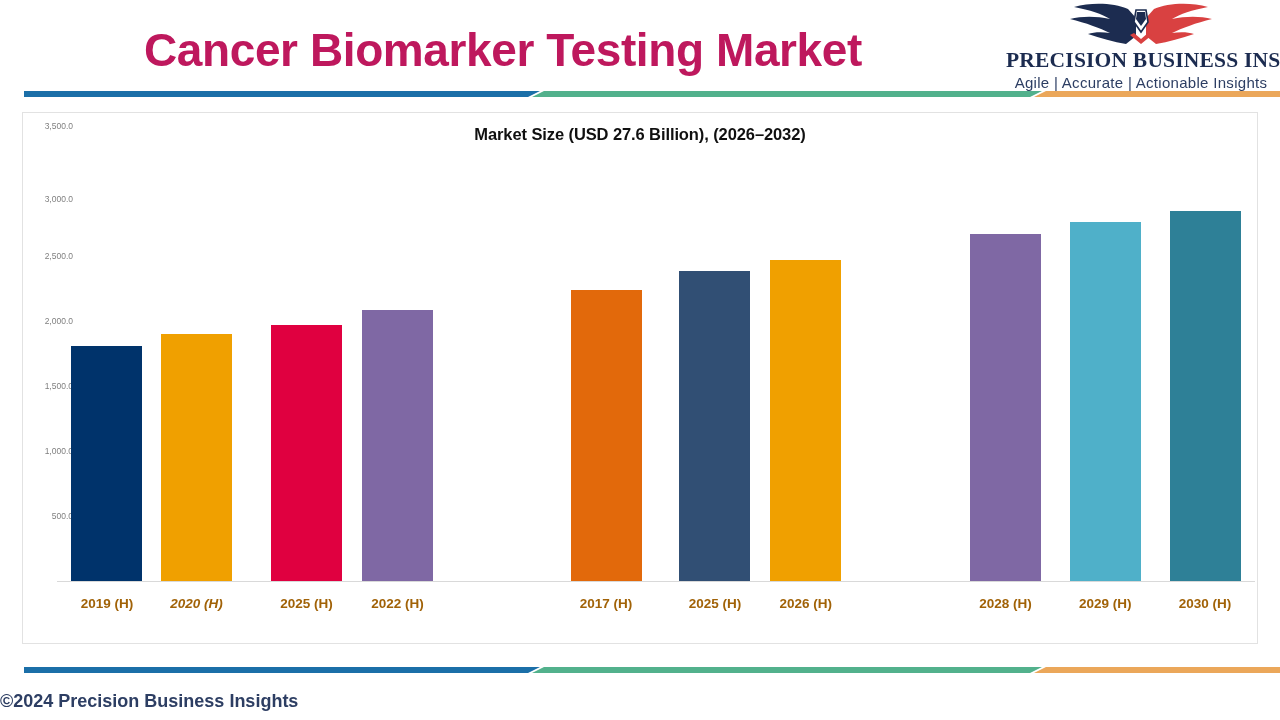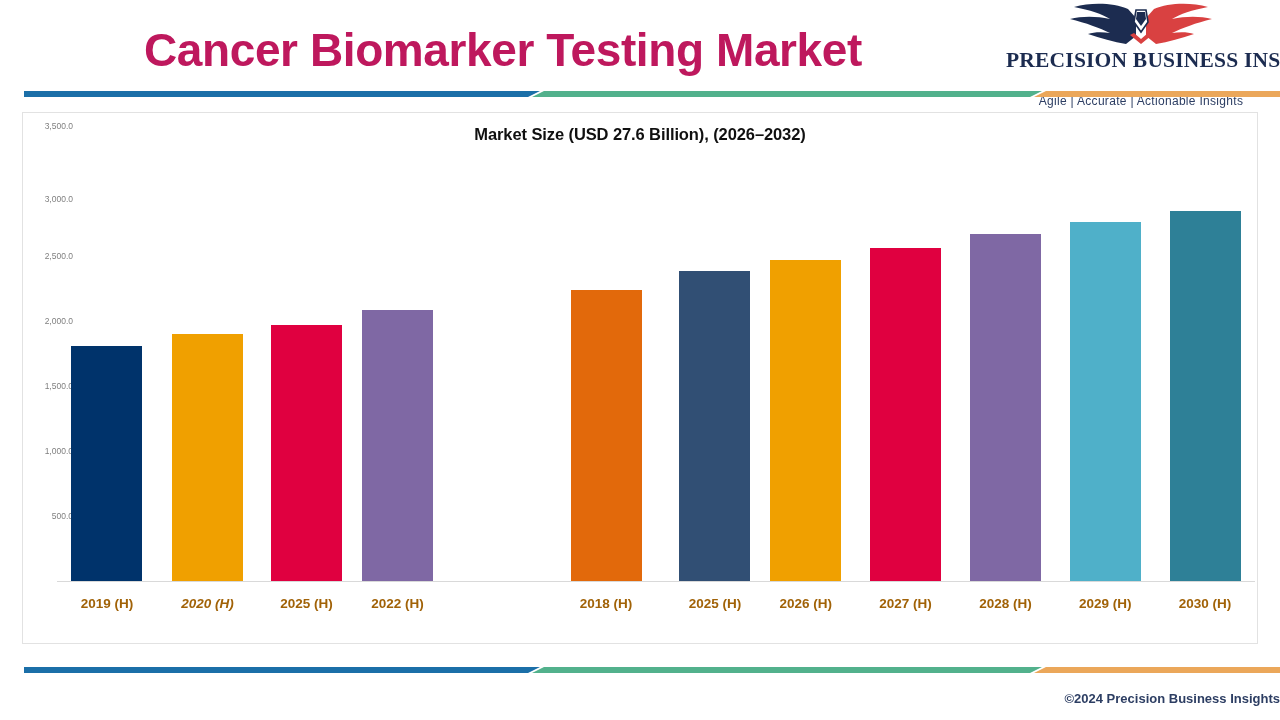--- a/index.html
+++ b/index.html
@@ -61,25 +61,24 @@
     font-size: 21.5px;
     letter-spacing: 0.2px;
     color: #1c2c50;
     white-space: nowrap;
   }
   .logo-tagline {
     position: absolute;
     left: 0; right: 0;
     top: 72px;
     text-align: center;
-    font-size: 12px;
+    font-size: 15px;
     color: #2d3e63;
     letter-spacing: 0.3px;
     white-space: nowrap;
-    margin-top: 20px;
   }
 
   
   .divider {
     position: absolute;
     width: 1280px;
     height: 10px;
   }
   .divider svg { display: block; }
 
@@ -173,22 +172,22 @@
     font-weight: bold;
     color: #a16207;
     white-space: nowrap;
   }
 
   
   .footer-text {
     position: absolute;
     left: 0; right: 0;
     top: 691px;
-    text-align: right;
-    font-size: 13px;
+    text-align: left;
+    font-size: 18px;
     font-weight: bold;
     color: #2d3e63;
   }
 </style>
 </head>
 <body>
 
 <div class="header">
   <div class="page-title">Cancer Biomarker Testing Market</div>
 
@@ -232,47 +231,43 @@
         <div class="y-label" style="top: 338px;">1,000.0</div>
         <div class="y-label" style="top: 403px;">500.0</div>
         <div class="y-label" style="top: 468px;">-</div>
       </div>
     <div class="axis-line"></div>
     <div class="bars">
         <div class="bar-slot" style="left: 14.4167px; width: 71px;">
           <div class="bar" style="height: 235.04px; background: rgb(0, 51, 107);"></div>
           <div class="bar-cat">2019 (H)</div>
         </div>
-        <div class="bar-slot" style="left: 115px; width: 71px; font-style: italic;">
+        <div class="bar-slot" style="left: 104px; width: 71px; font-style: italic;">
           <div class="bar" style="height: 247px; background: rgb(240, 160, 0);"></div>
           <div class="bar-cat">2020 (H)</div>
         </div>
         <div class="bar-slot" style="left: 214.083px; width: 71px;">
           <div class="bar" style="height: 255.71px; background: rgb(224, 0, 64);"></div>
           <div class="bar-cat">2025 (H)</div>
         </div>
         <div class="bar-slot" style="left: 305px; width: 71px;">
           <div class="bar" style="height: 270.79px; background: rgb(127, 104, 164);"></div>
           <div class="bar-cat">2022 (H)</div>
         </div>
         <div class="bar-slot" style="left: 513.583px; width: 71px;">
           <div class="bar" style="height: 291.46px; background: rgb(226, 105, 11);"></div>
-          <div class="bar-cat">2018 (H)</div>
+          <div class="bar-cat">2017 (H)</div>
         </div>
         <div class="bar-slot" style="left: 613.417px; width: 71px; margin-left: 9px;">
           <div class="bar" style="height: 309.79px; background: rgb(49, 79, 116);"></div>
           <div class="bar-cat">2025 (H)</div>
         </div>
         <div class="bar-slot" style="left: 713.25px; width: 71px;">
           <div class="bar" style="height: 320.71px; background: rgb(240, 160, 0);"></div>
           <div class="bar-cat">2026 (H)</div>
-        </div>
-        <div class="bar-slot" style="left: 813.083px; width: 71px;">
-          <div class="bar" style="height: 332.54px; background: rgb(224, 0, 64);"></div>
-          <div class="bar-cat">2027 (H)</div>
         </div>
         <div class="bar-slot" style="left: 912.917px; width: 71px;">
           <div class="bar" style="height: 346.71px; background: rgb(127, 104, 164);"></div>
           <div class="bar-cat">2028 (H)</div>
         </div>
         <div class="bar-slot" style="left: 1012.75px; width: 71px; padding-left: 33px;">
           <div class="bar" style="height: 358.54px; background: rgb(79, 176, 201);"></div>
           <div class="bar-cat">2029 (H)</div>
         </div>
         <div class="bar-slot" style="left: 1112.58px; width: 71px;">

